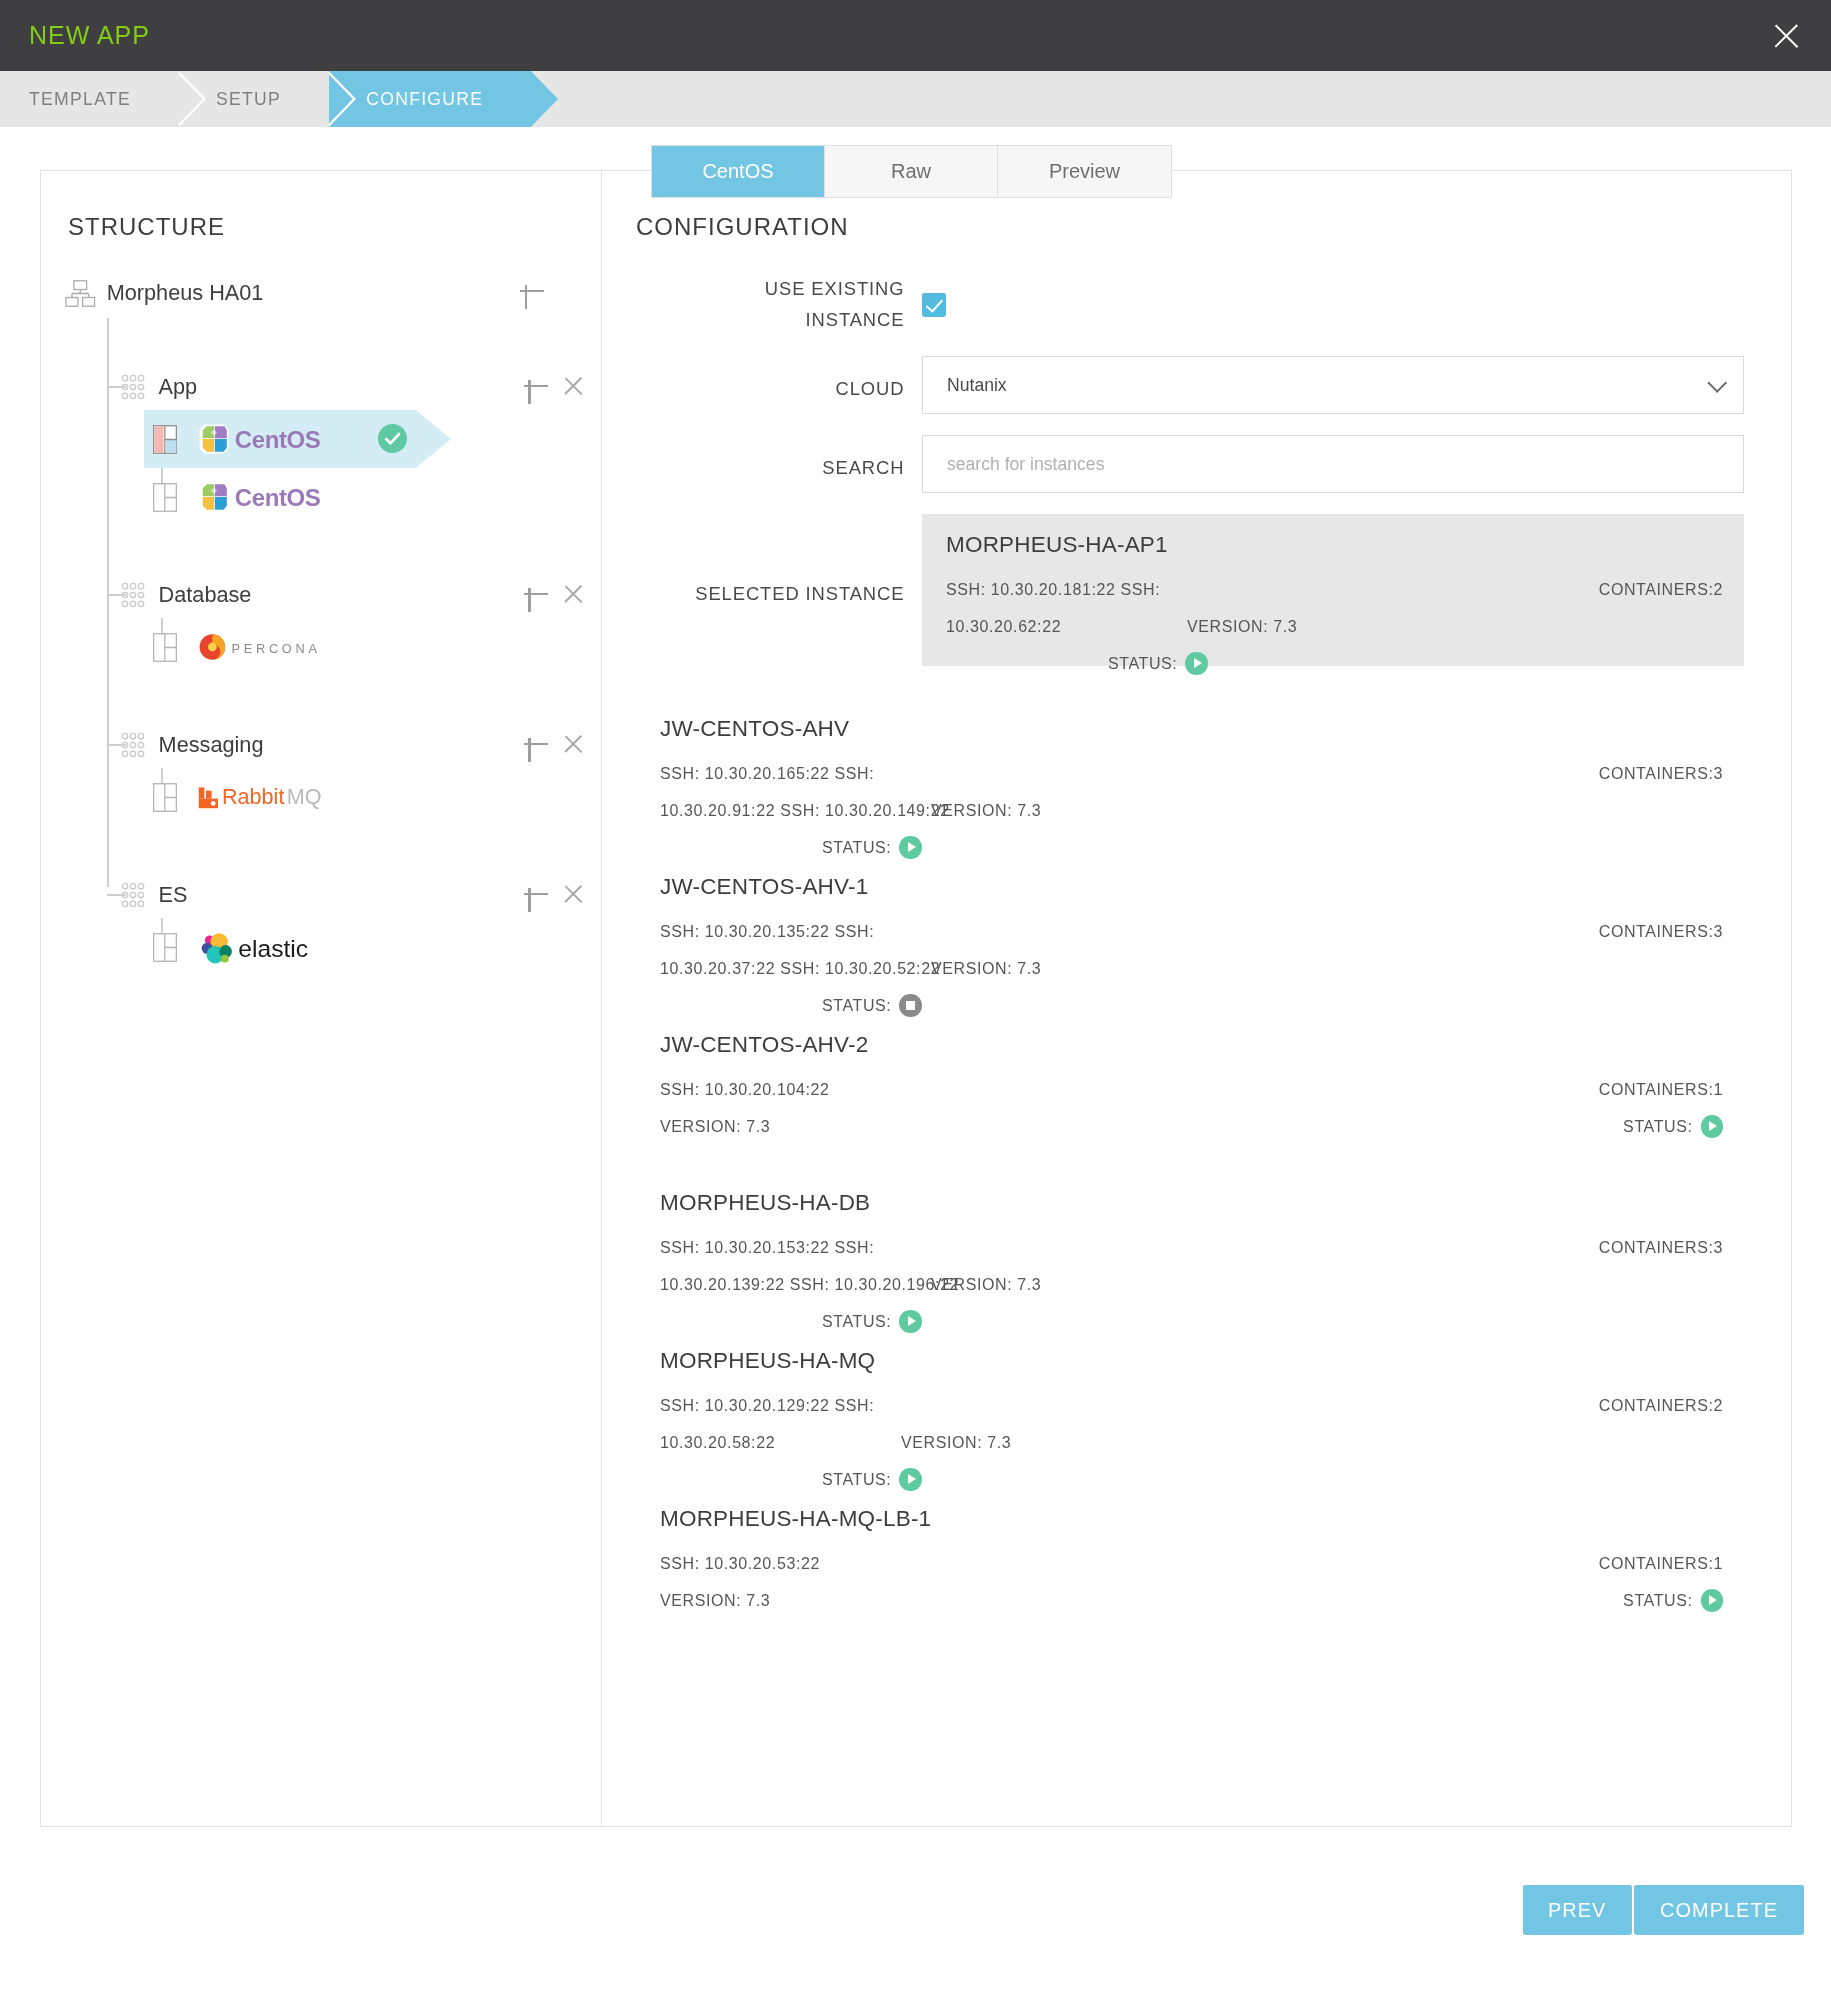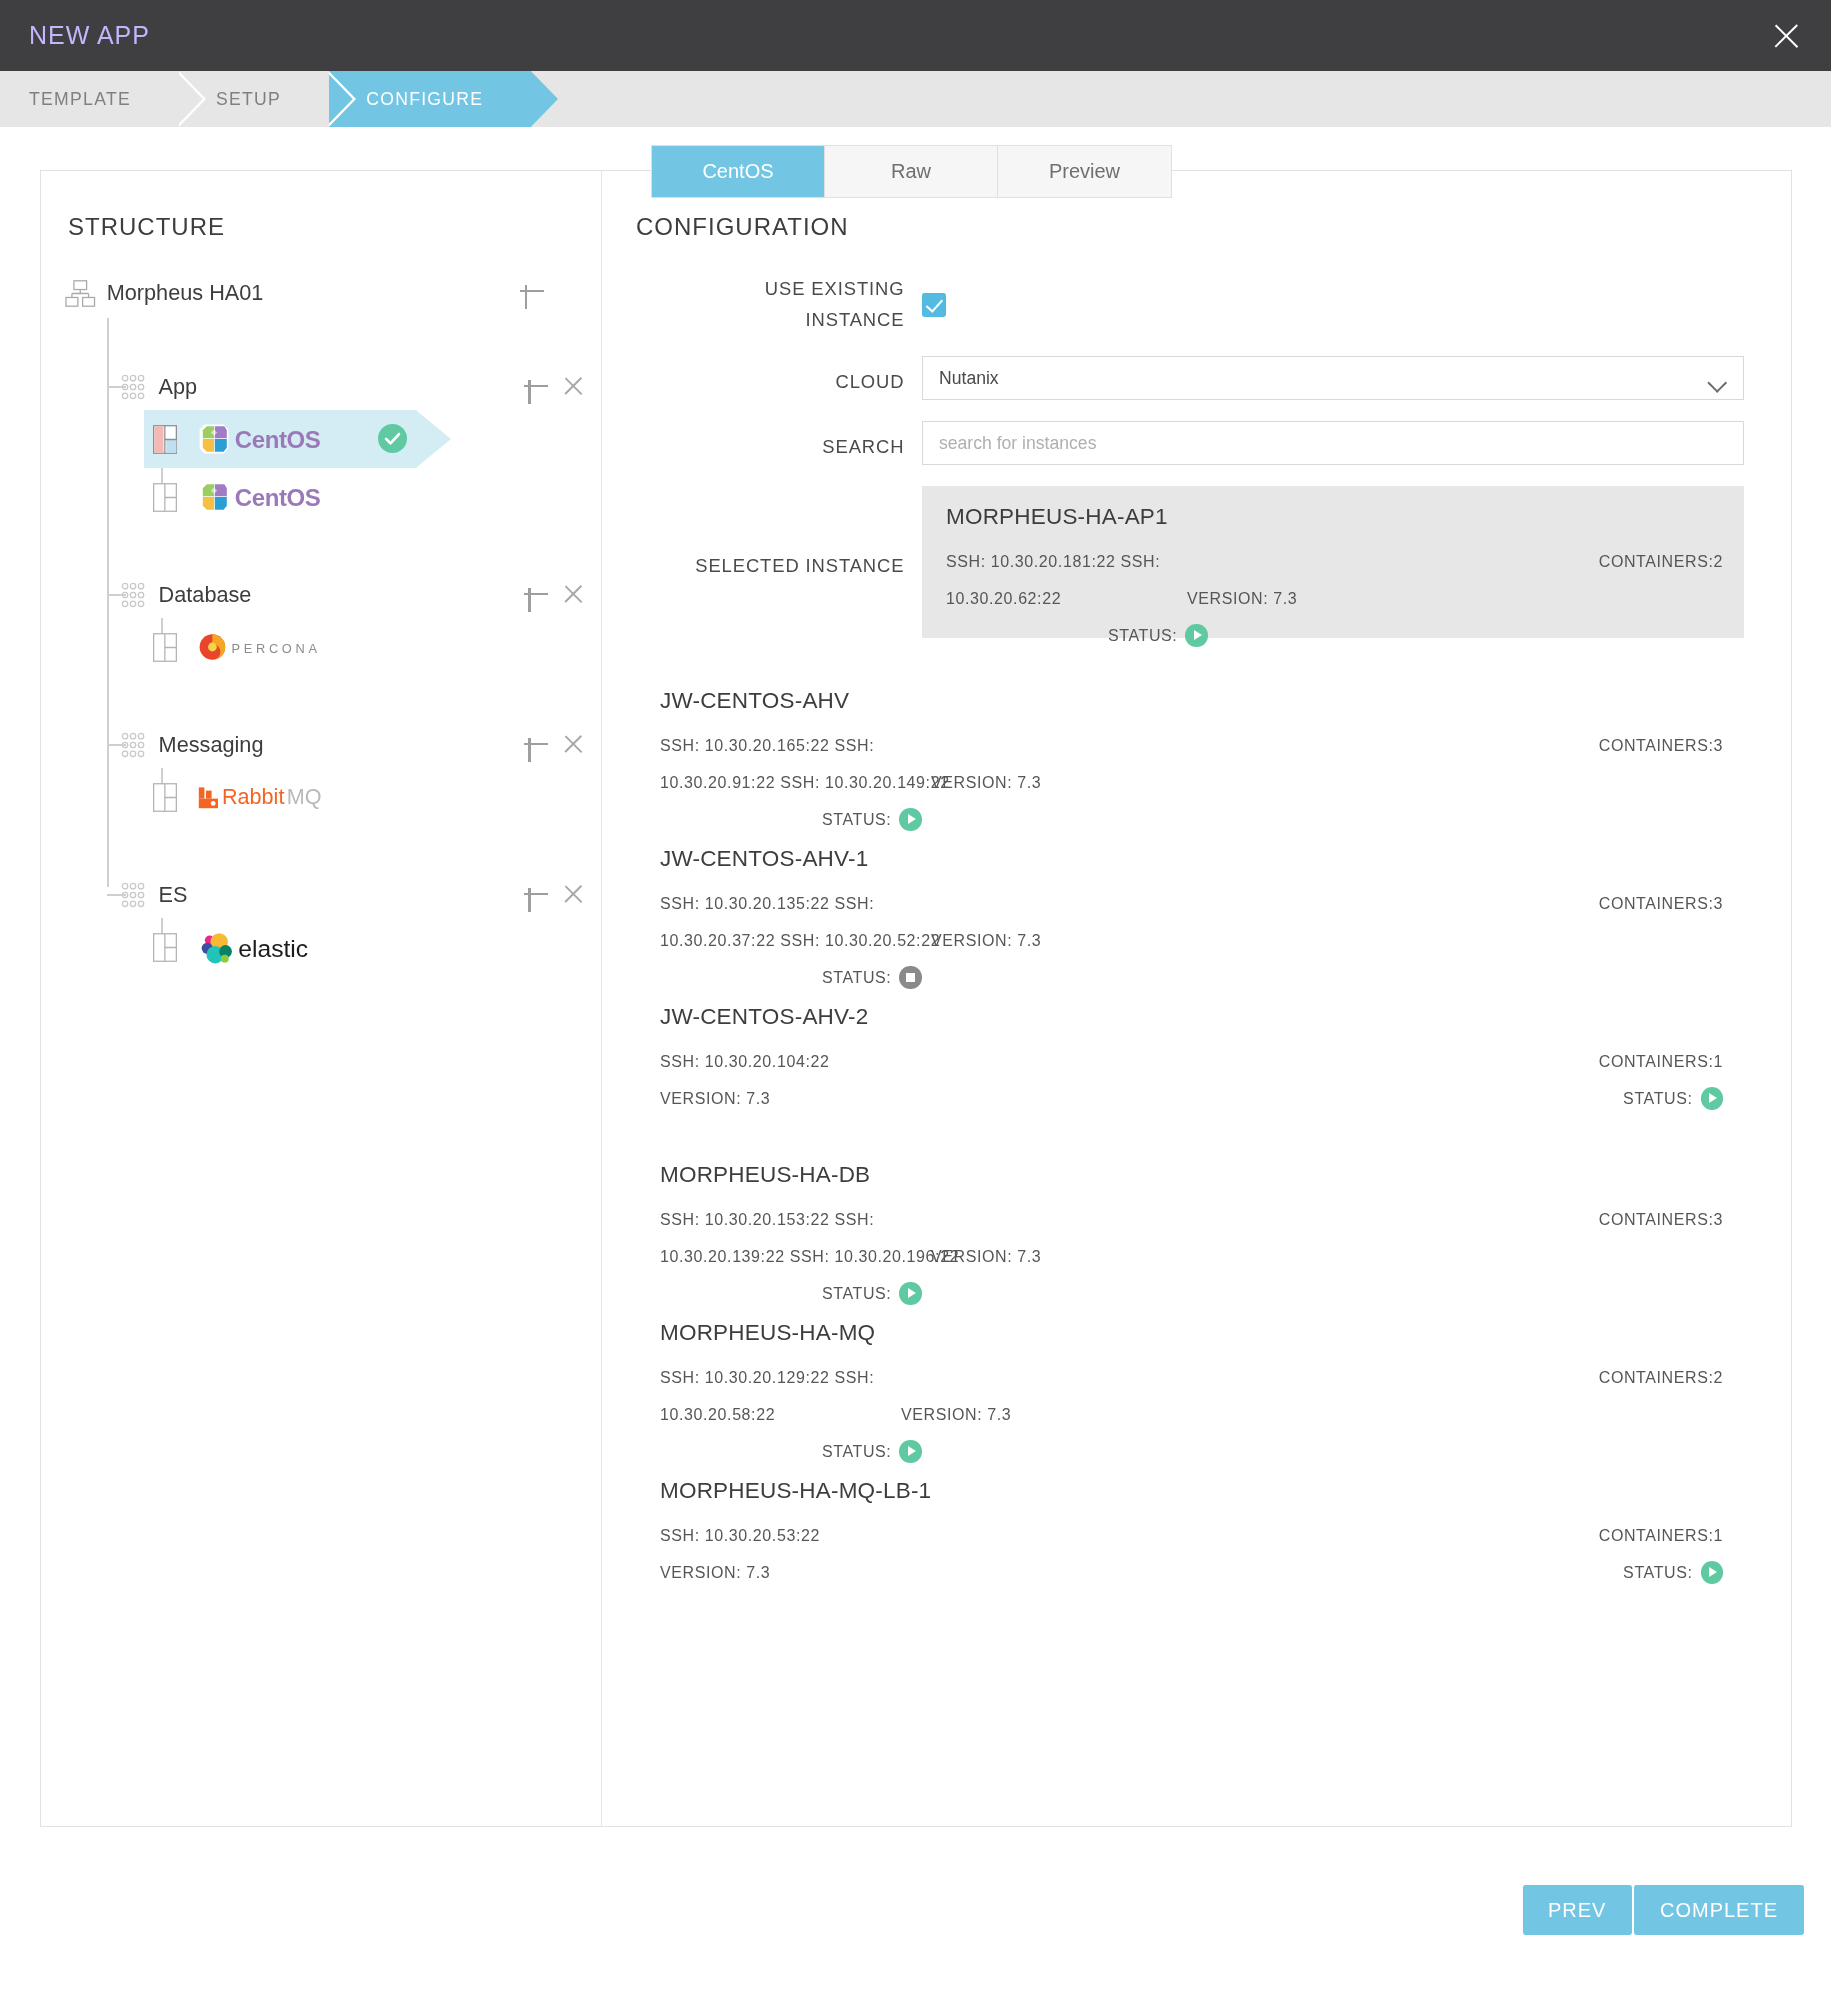--- a/index.html
+++ b/index.html
@@ -14,21 +14,21 @@
   
   .titlebar {
     height: 71px;
     background: #3f3f41;
     display: flex;
     align-items: center;
     justify-content: space-between;
     padding: 0 27px 0 29px;
   }
   .titlebar-title {
-    color: #c4b5fd;
+    color: #84cc16;
     font-size: 25px;
     letter-spacing: 1px;
     font-weight: 400;
   }
   .close-icon {
     width: 37px; height: 37px;
     position: relative;
     cursor: pointer;
   }
   .close-icon::before, .close-icon::after {
@@ -253,26 +253,26 @@
     left: 8px; top: 3.2px;
     width: 7.2px; height: 13.6px;
     border: solid #ffffff;
     border-width: 0 2.4px 2.4px 0;
     transform: rotate(42deg);
   }
 
   .fcontrol { flex: 1; }
   .select-box, .search-box {
     width: 100%;
-    height: 44px;
+    height: 58px;
     border: 0.8px solid #d9d9d9;
     background: #ffffff;
     display: flex;
     align-items: center;
-    padding: 0 16px;
+    padding: 0 24px;
     font-size: 17.6px;
     color: #4a4a4a;
     cursor: pointer;
     position: relative;
   }
   .select-box .caret {
     position: absolute;
     right: 19px; top: 19px;
     width: 14.4px; height: 14.4px;
     border: solid #6d6d6d;

